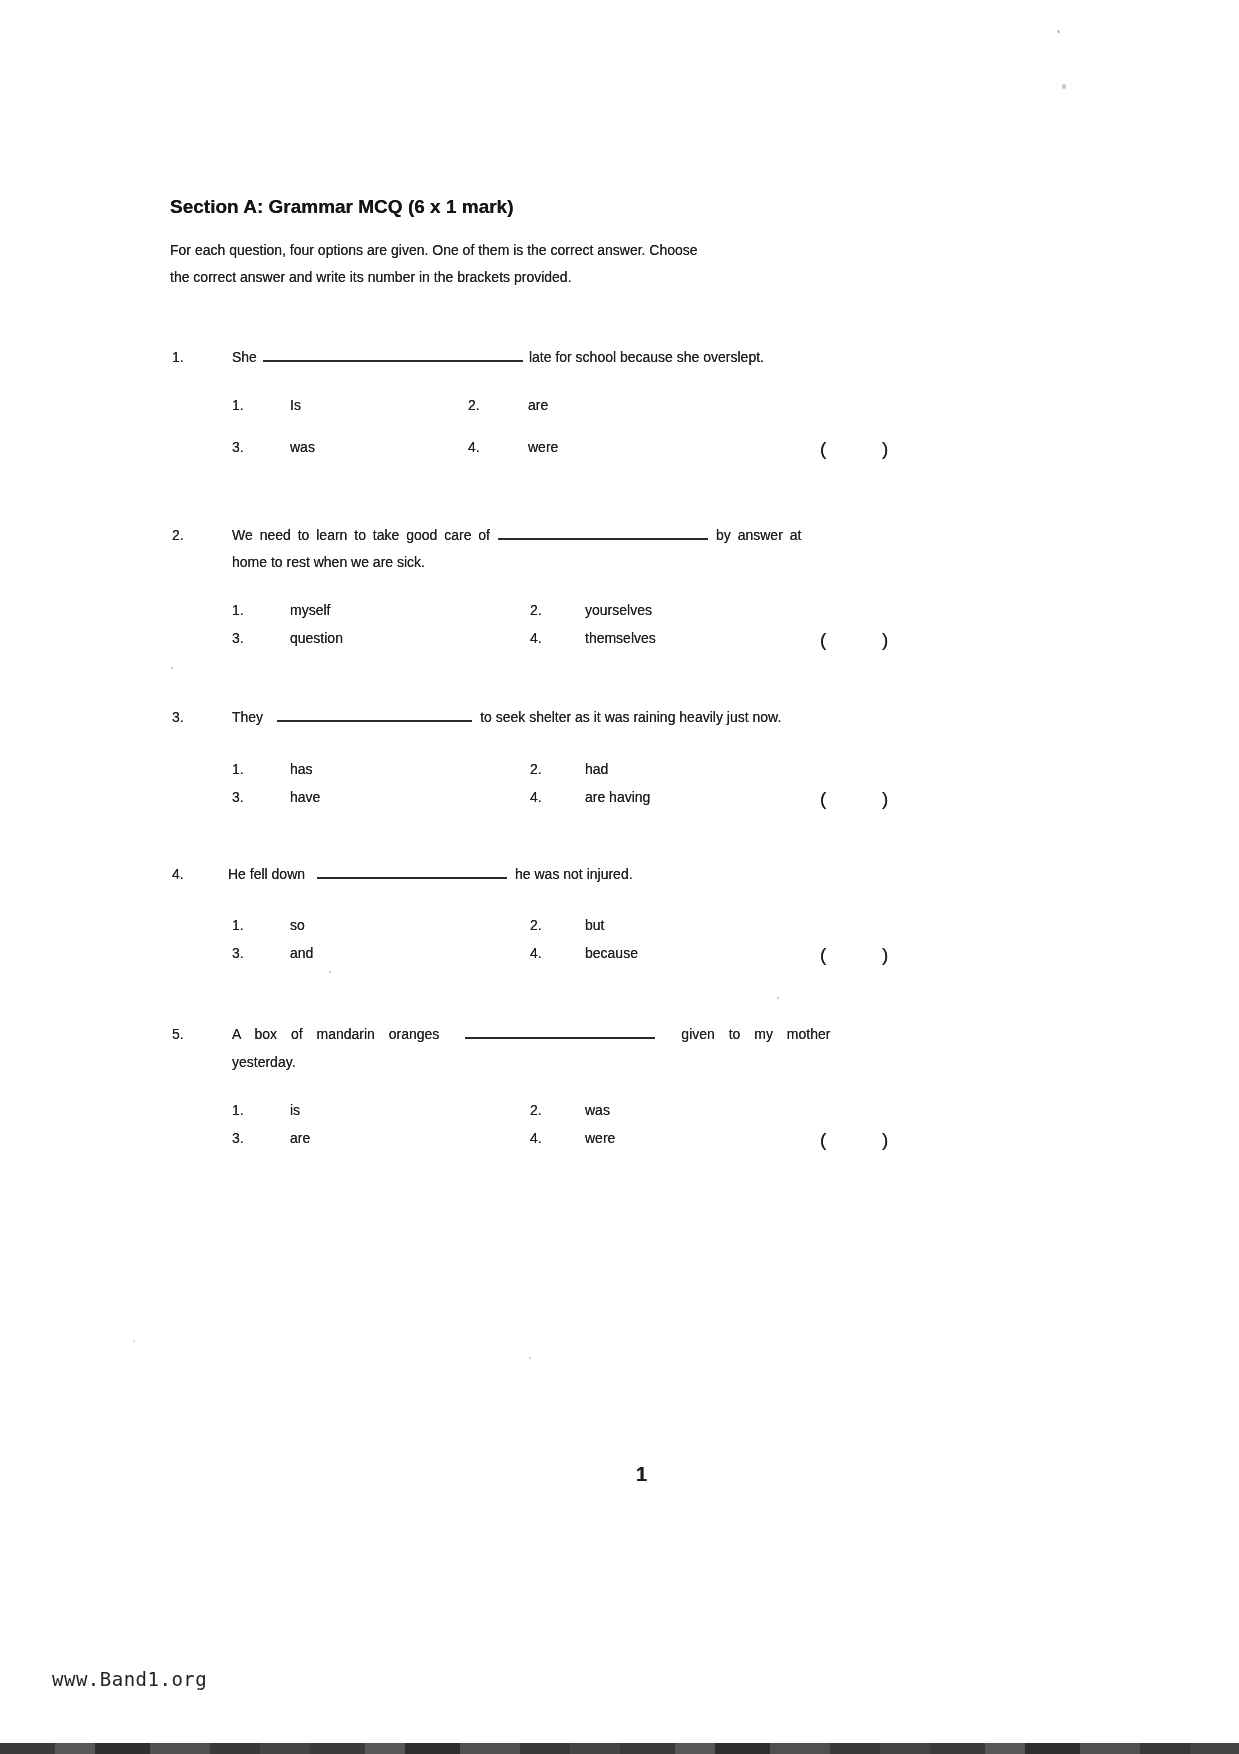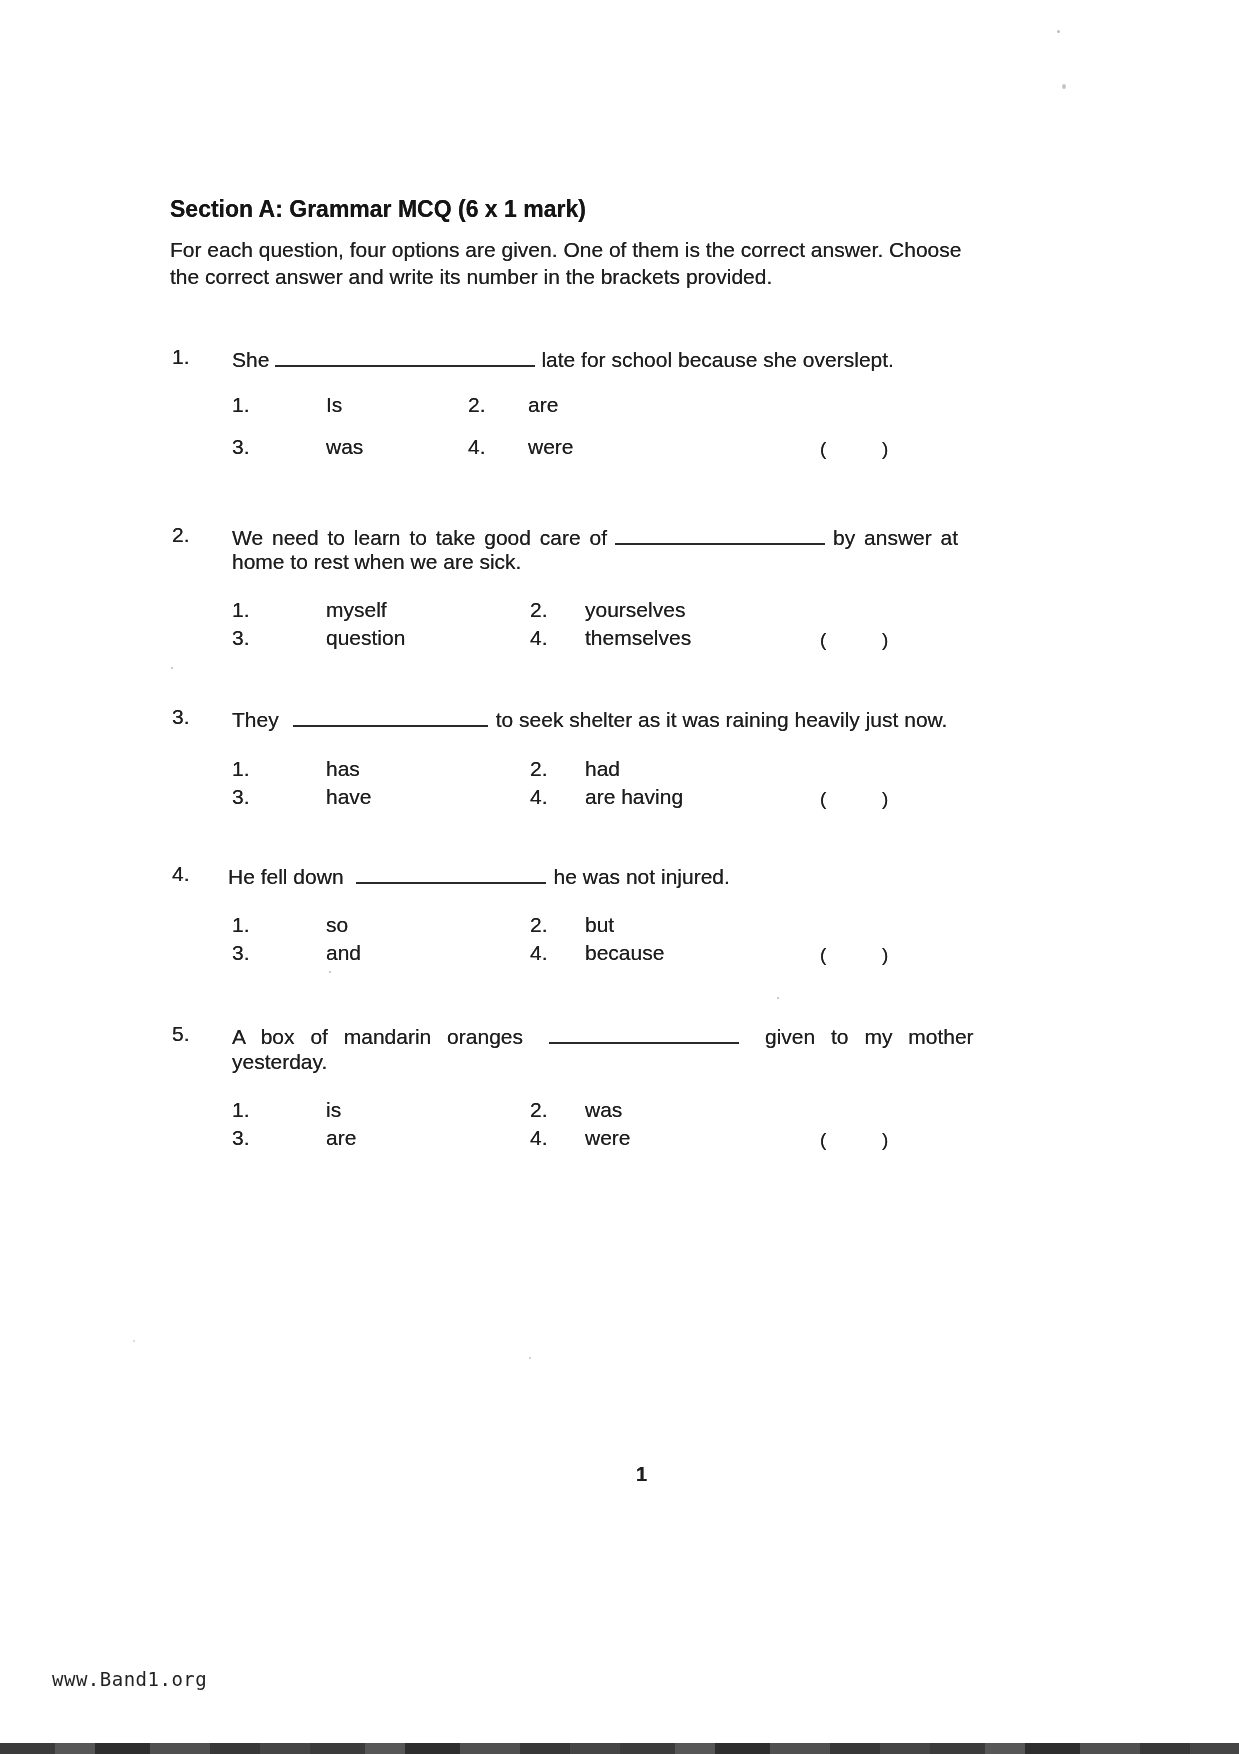--- a/index.html
+++ b/index.html
@@ -10,37 +10,37 @@
     position:relative;
     overflow:hidden;
     color:#1e1e1e;
   }
   .scan {
     position:absolute; inset:0;
     filter: blur(0.3px);
   }
   .abs { position:absolute; white-space:nowrap; }
   .txt {
-    font-size:21px; line-height:24px; color:#1e1e1e;
+    font-size:14px; line-height:24px; color:#1e1e1e;
     text-shadow: 0 0 0.4px rgba(25,25,25,0.85);
   }
   .title {
-    font-size:23px; font-weight:bold; color:#151515;
+    font-size:19px; font-weight:bold; color:#151515;
     text-shadow: 0 0 0.5px rgba(10,10,10,0.9);
   }
   .blank {
     display:inline-block;
     border-bottom:2px solid #2a2a2a;
     height:0.95em;
     margin:0 8px;
   }
   .optrow { left:232px; height:26px; width:700px; }
   .optrow span { position:absolute; top:0; }
   .on1 { left:0; }
-  .ol1 { left:58px;margin-left:36px; }
+  .ol1 { left:58px; }
   .on2 { left:298px; }
   .ol2 { left:353px; }
   .q1row .on2 { left:236px; }
   .q1row .ol2 { left:296px; }
   .bracket { font-size:19px; }
   .pagenum { font-size:20px; font-weight:bold; }
   .footer-url {
     font-family:"DejaVu Sans Mono", monospace;
     font-size:19px; letter-spacing:0.5px; color:#222;
   }

